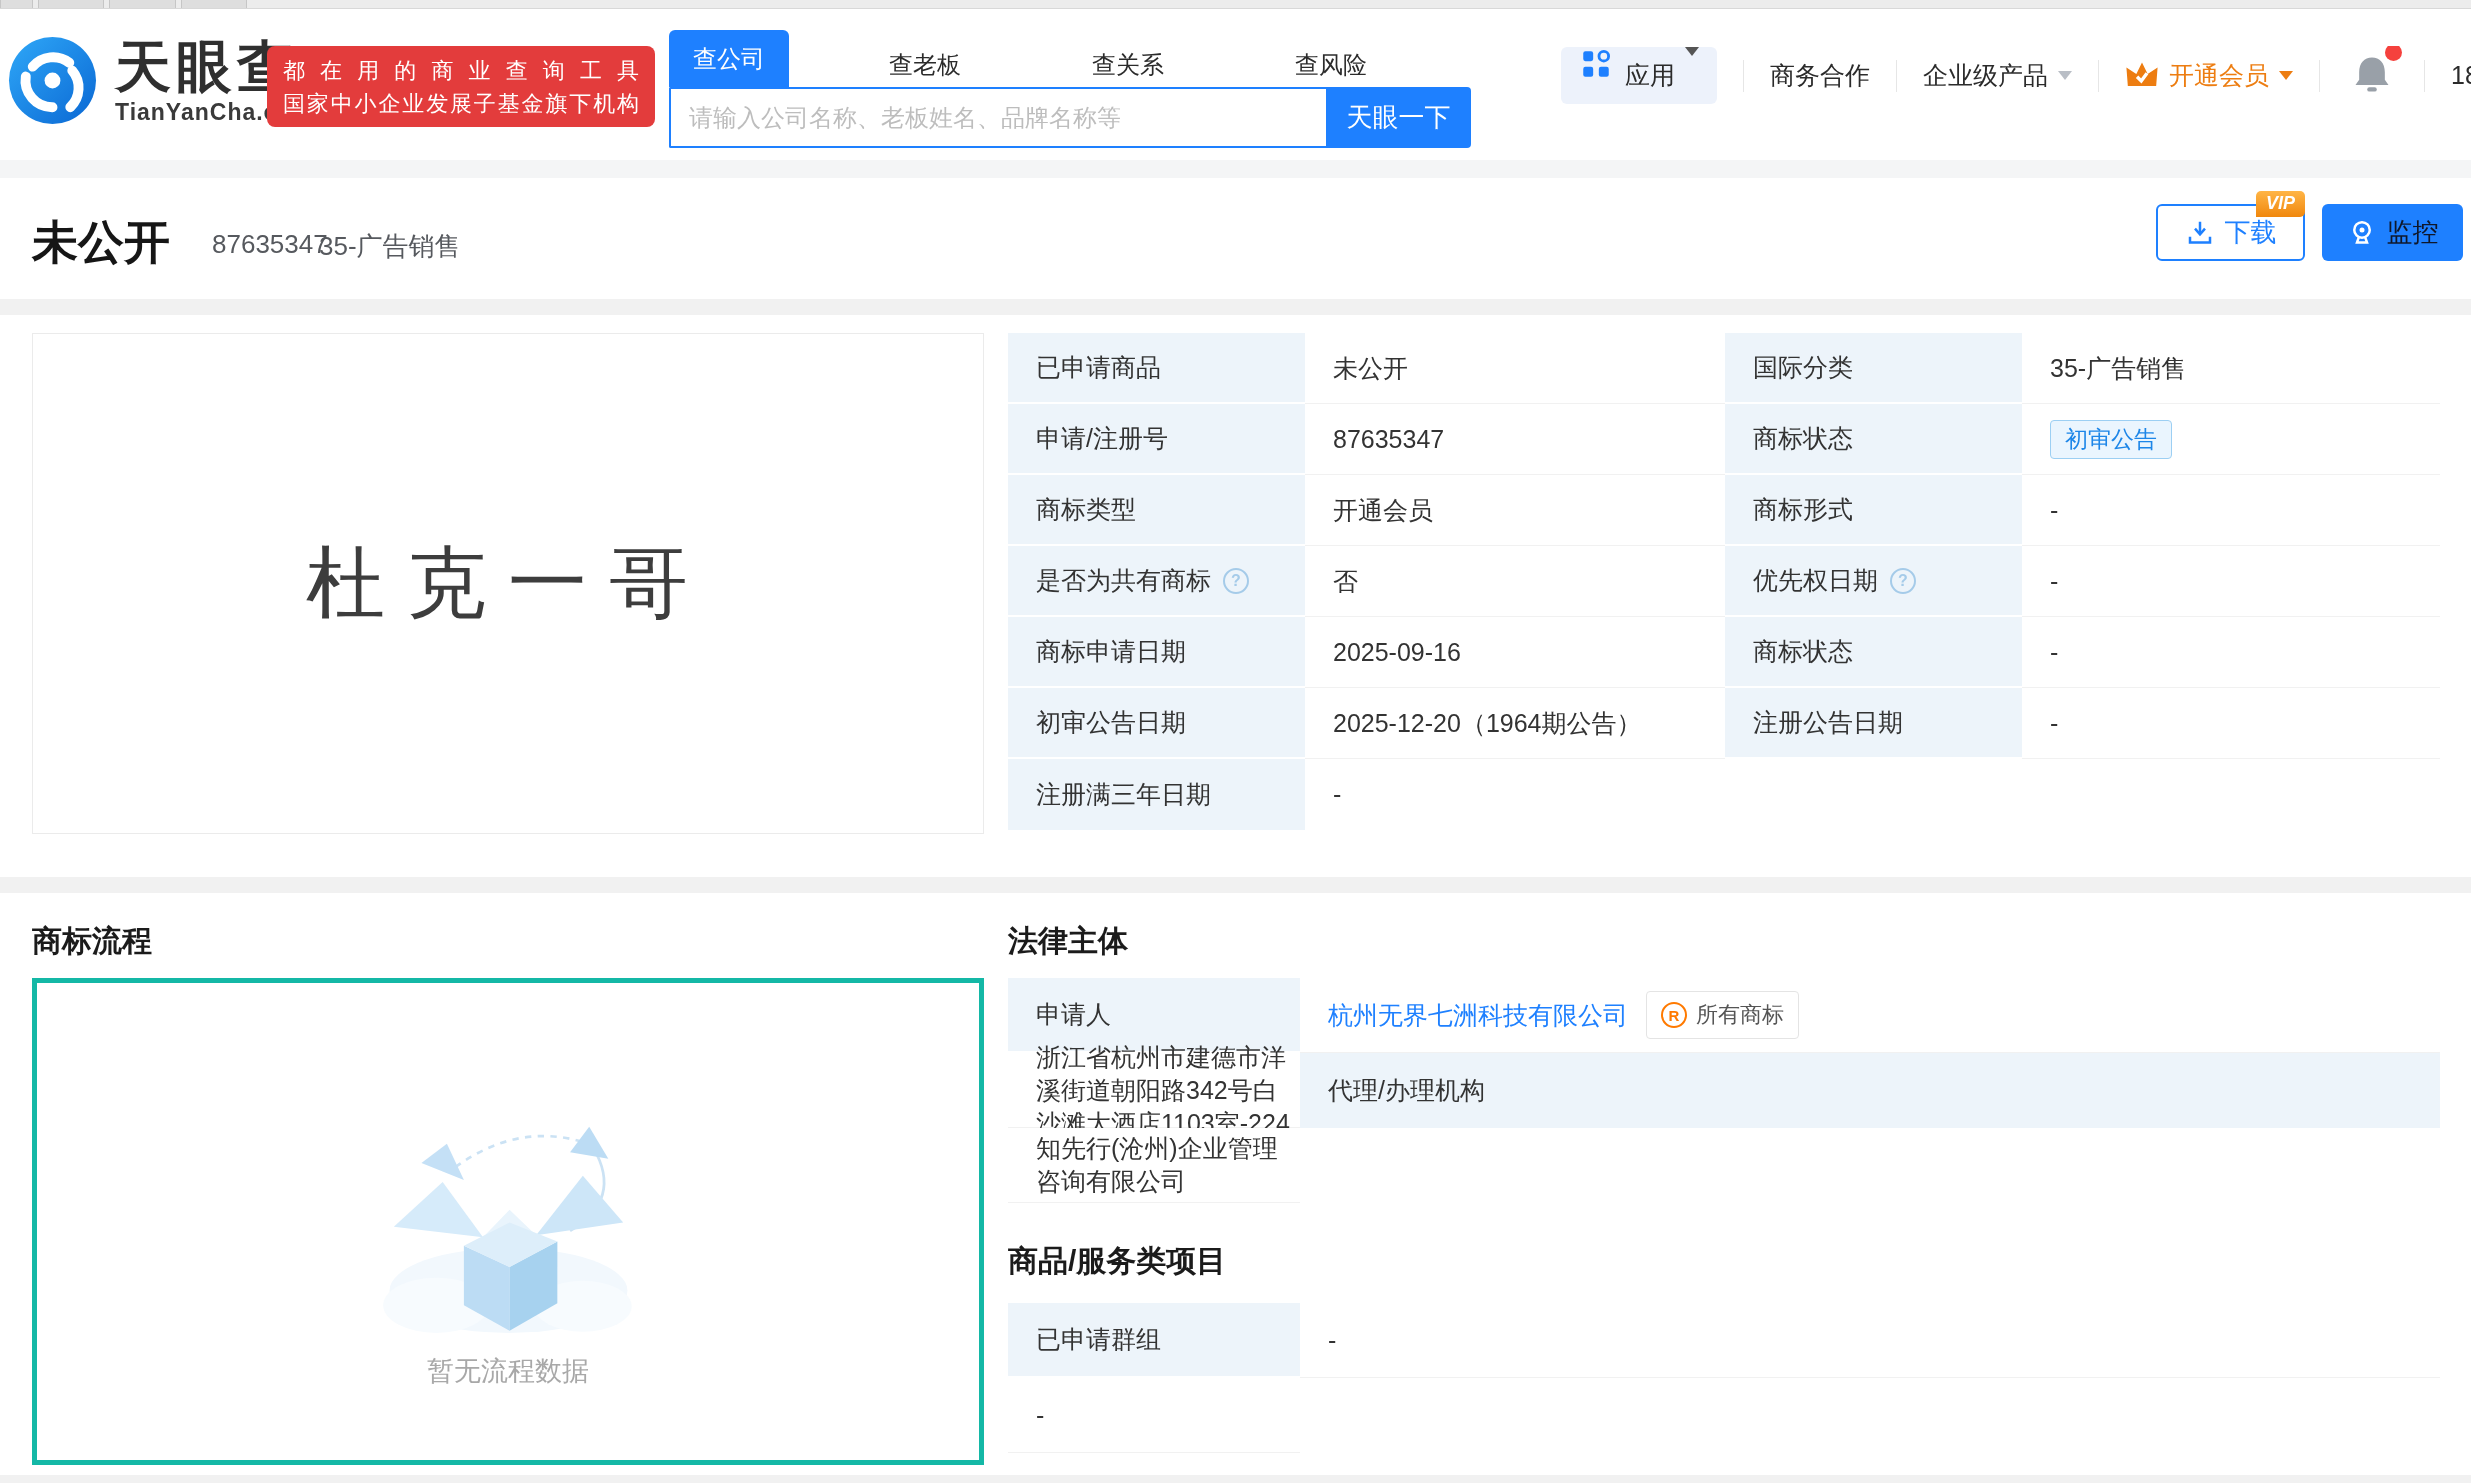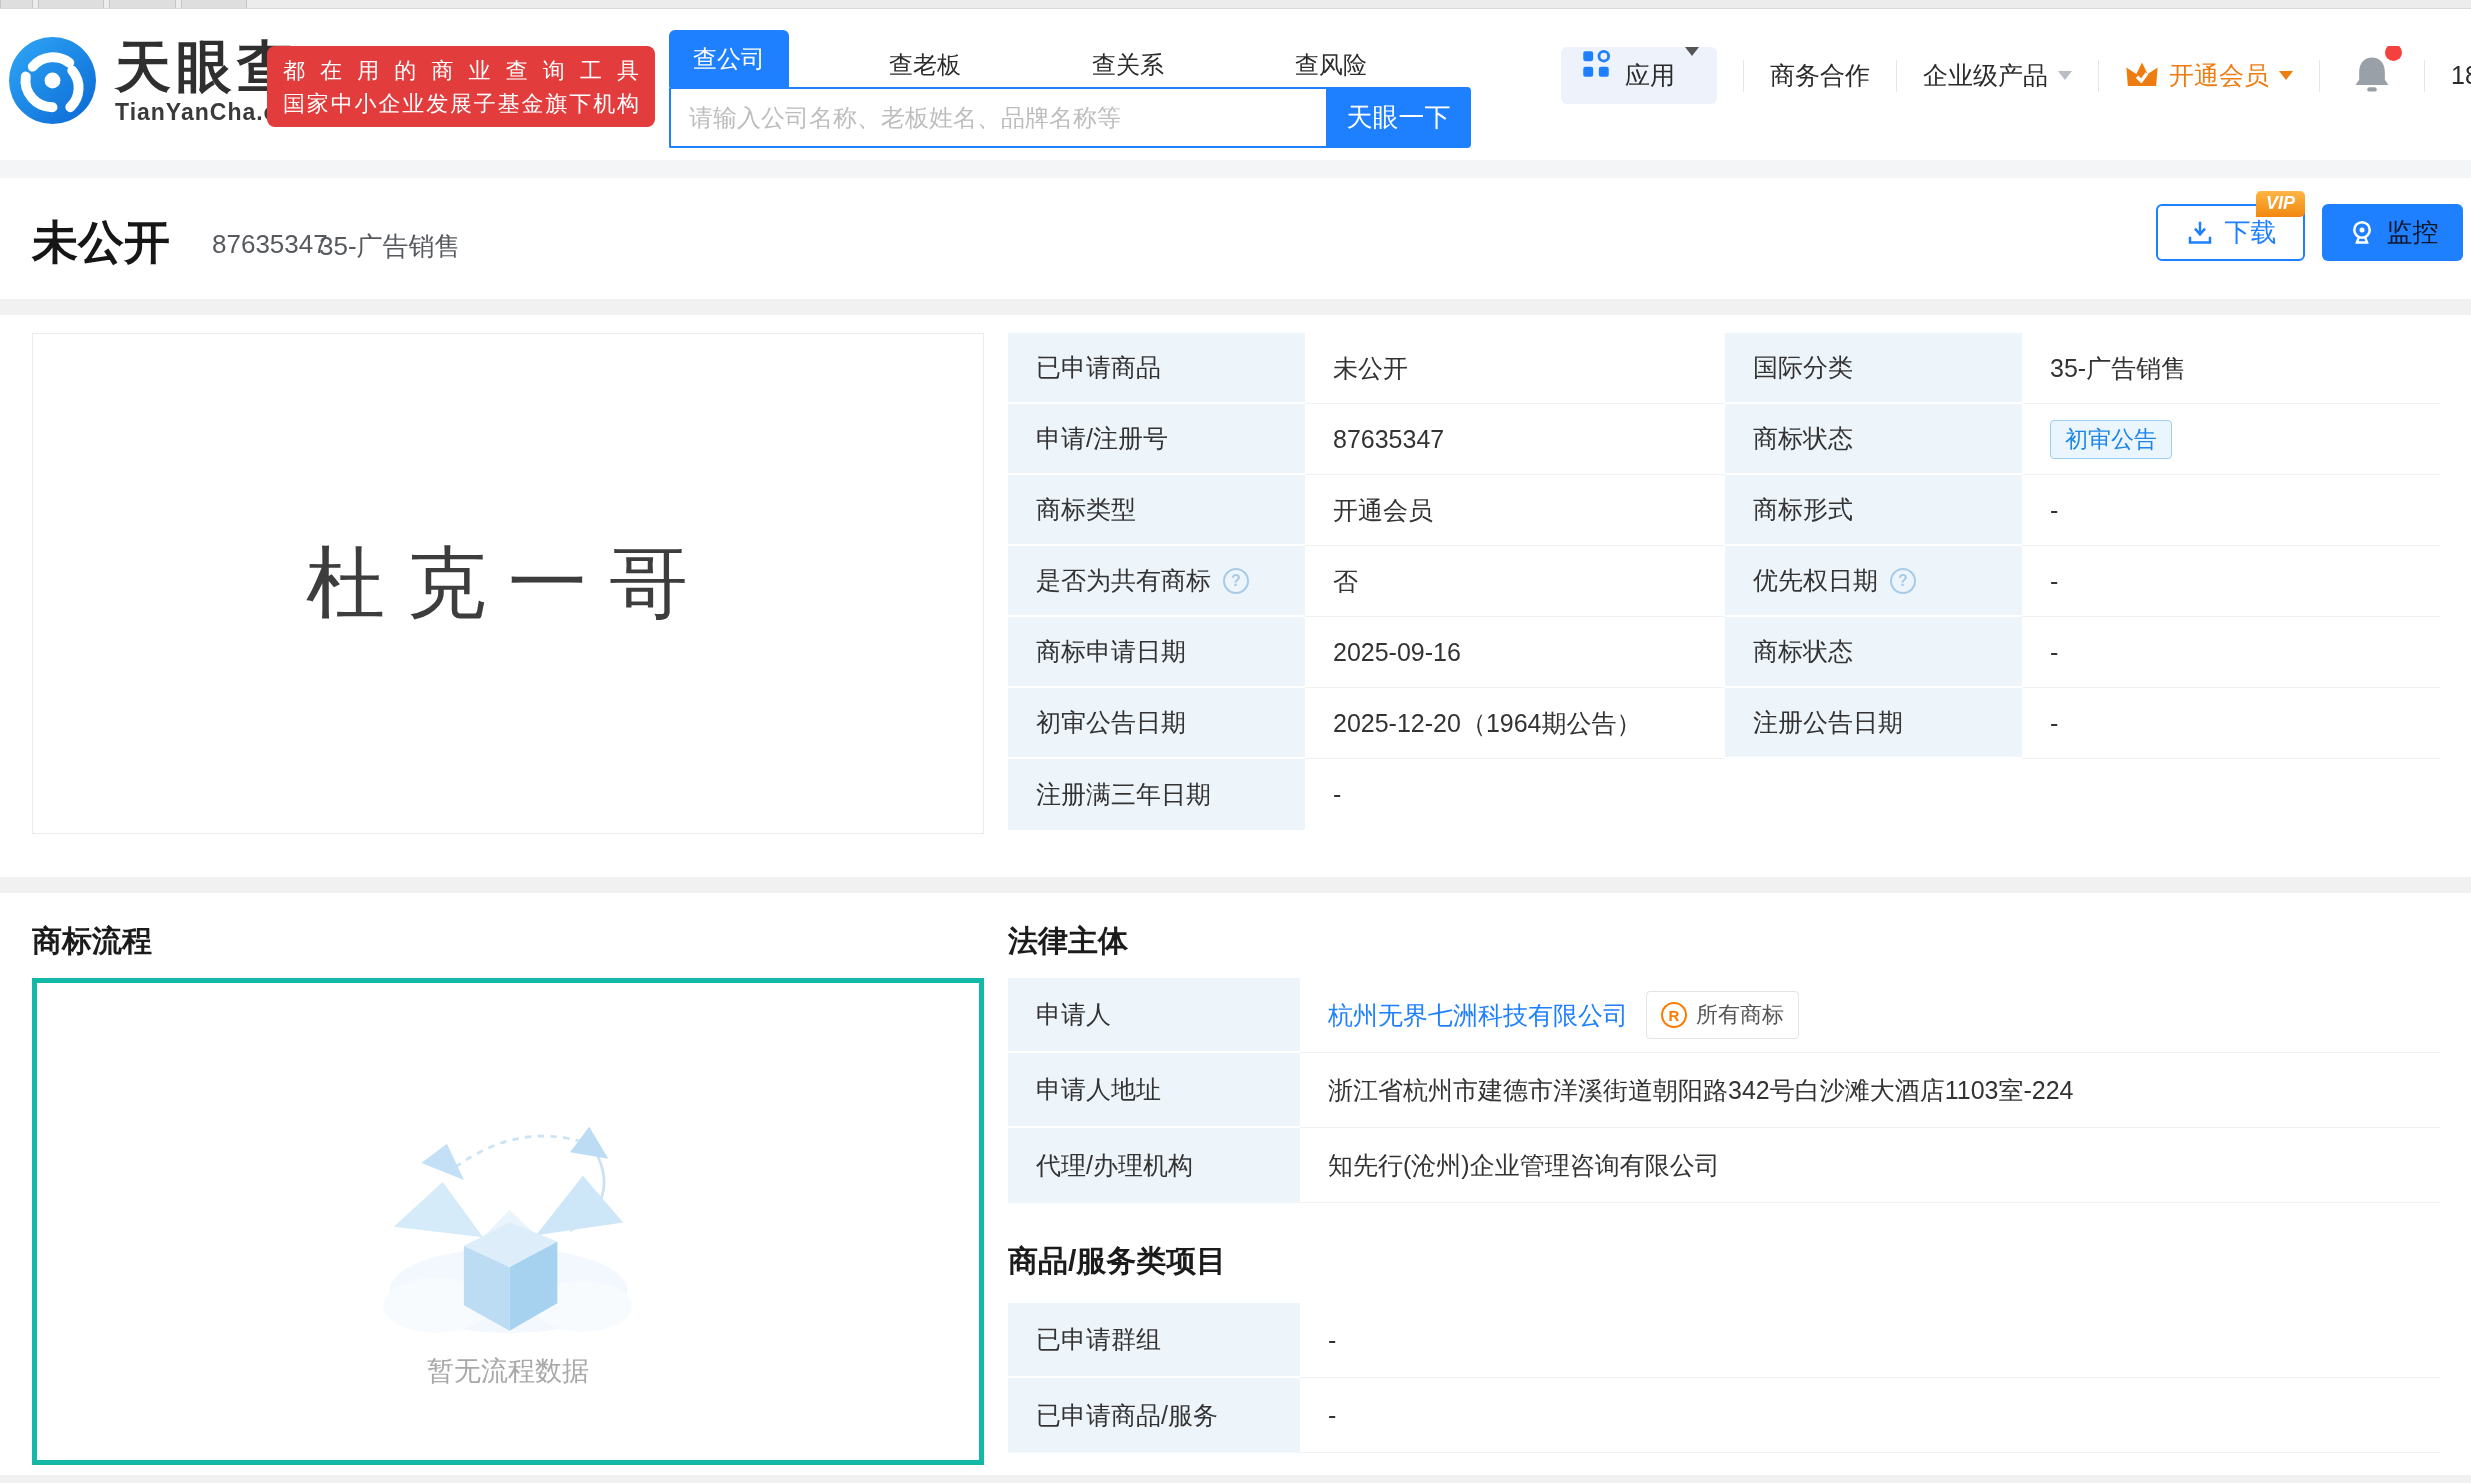--- a/index.html
+++ b/index.html
@@ -343,45 +343,39 @@
       <div class="g-lbl">
           <span>申请人</span>
         </div>
       <div class="g-val">
         <span class="legal-link">杭州无界七洲科技有限公司</span>
         <span class="badge-all">
           <span class="r-ic">R</span>
           <span>所有商标</span>
         </span>
       </div>
-      <div class="g-lbl">
-          <span>申请人地址</span>
-        </div>
       <div class="g-val">
           <span>浙江省杭州市建德市洋溪街道朝阳路342号白沙滩大酒店1103室-224</span>
         </div>
       <div class="g-lbl" style="border-bottom:none">
           <span>代理/办理机构</span>
         </div>
       <div class="g-val">
           <span>知先行(沧州)企业管理咨询有限公司</span>
         </div>
     </div>
 
     <div class="sec-title" style="left:1008px;top:348px">商品/服务类项目</div>
     <div class="grid-two" style="top:410px">
       <div class="g-lbl">
           <span>已申请群组</span>
         </div>
       <div class="g-val">
           <span>-</span>
         </div>
-      <div class="g-lbl" style="border-bottom:none">
-          <span>已申请商品/服务</span>
-        </div>
       <div class="g-val">
           <span>-</span>
         </div>
     </div>
   </section>
 
   <div class="band" style="top:1475px;height:8px"></div>
 </div>
 
 

